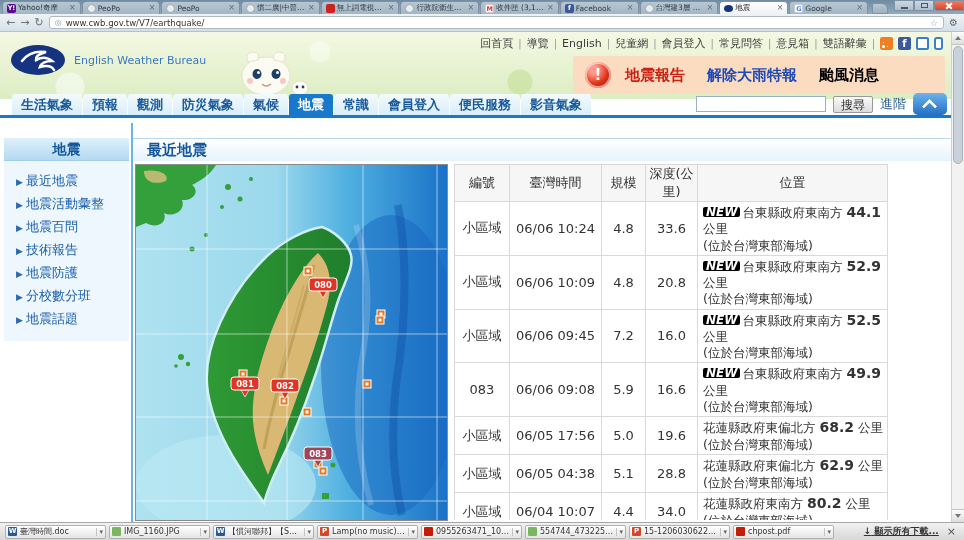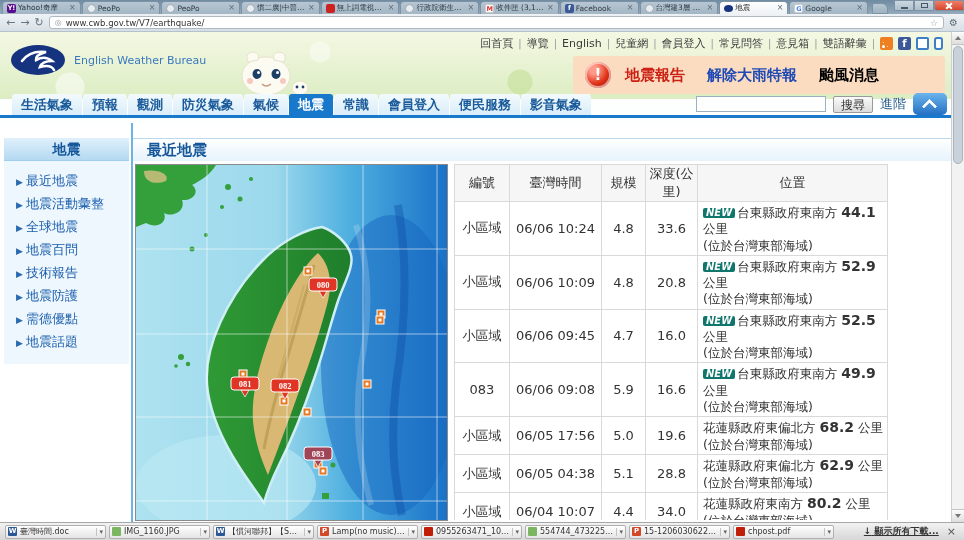--- a/index.html
+++ b/index.html
@@ -101,30 +101,30 @@
   .side-panel { background:#eef7fd; }
   .side-title { height:23px; background:linear-gradient(#dff0fb,#b4d9f2); text-align:center;
     font-size:14px; font-weight:bold; color:#15579a; line-height:23px; border-bottom:1px solid #9fcdeb; }
   .side-list { padding:9px 4px 10px; }
   .side-item { font-size:13px; color:#1c5fae; line-height:21px; cursor:pointer; white-space:nowrap; padding-left:8px; }
   .side-item .tri { color:#2a6ab0; font-size:9px; margin-right:3px; }
   .main { flex:1; padding-top:15px; min-width:0; }
   .page-title-bar { height:23px; border-top:1px solid #bcd8ec; background:linear-gradient(#ffffff,#e6f3fc);
     font-size:15px; font-weight:bold; color:#15579a; line-height:23px; padding-left:14px; }
   .main-body { display:flex; gap:6px; padding:3px 0 0 2px; }
-  .mapbox { width:313px; height:357px; border:1px solid #8a8a8a; flex:none; overflow:hidden;font-family:Liberation Serif, serif; }
+  .mapbox { width:313px; height:357px; border:1px solid #8a8a8a; flex:none; overflow:hidden; }
 
   .eqtable { border-collapse:collapse; width:433px; table-layout:fixed; }
   .eqtable th,.eqtable td { border:1px solid #d9d9d9; font-size:13px; color:#333; }
   .eqtable th { background:#f6f6f6; font-weight:normal; height:36px; text-align:center; }
   .eqtable td { height:38px; text-align:center; padding:1px 2px; }
   .eqtable td.loc { text-align:left; padding-left:5px; line-height:1.3; font-size:12.5px; }
   .eqtable td.loc b { font-size:14px; }
-  .badge-new { display:inline-block; background:#0f766e; color:#fff; font-style:italic; font-weight:bold;
-    font-size:10px; line-height:10px; padding:0 3px; border-radius:2px; margin-right:2px; vertical-align:1px; }
+  .badge-new { display:inline-block; background:#000000; color:#fff; font-style:italic; font-weight:bold;
+    font-size:12px; line-height:10px; padding:0 3px; border-radius:2px; margin-right:2px; vertical-align:1px; }
   .tablewrap { height:356px; overflow:hidden; }
 
   
   .scrollbar { position:absolute; top:32px; right:0; width:13px; height:490px; background:#f2f2f2; border-left:1px solid #cfcfcf; }
   .sb-btn { width:12px; height:13px; background:linear-gradient(#fcfcfc,#dedede); border-bottom:1px solid #c4c4c4;
     display:flex; align-items:center; justify-content:center; }
   .sb-btn.down { position:absolute; bottom:0; border-top:1px solid #c4c4c4; border-bottom:none; }
   .tri-up { width:0; height:0; border-left:3px solid transparent; border-right:3px solid transparent; border-bottom:4px solid #777; }
   .tri-down { width:0; height:0; border-left:3px solid transparent; border-right:3px solid transparent; border-top:4px solid #777; }
   .sb-thumb { position:absolute; top:14px; left:1px; width:10px; height:118px; background:#c9d2da;
@@ -317,25 +317,24 @@
     <div class="nav-underline"></div>
   </div>
 
   <div class="content">
     <div class="sidebar">
       <div class="side-panel">
         <div class="side-title">地震</div>
         <div class="side-list" id="sideitems">
             <div class="side-item"><span class="tri">▶</span><span>最近地震</span></div>
             <div class="side-item"><span class="tri">▶</span><span>地震活動彙整</span></div>
-            <div class="side-item"><span class="tri">▶</span><span>全球地震</span></div>
             <div class="side-item"><span class="tri">▶</span><span>地震百問</span></div>
             <div class="side-item"><span class="tri">▶</span><span>技術報告</span></div>
             <div class="side-item"><span class="tri">▶</span><span>地震防護</span></div>
-            <div class="side-item"><span class="tri">▶</span><span>需德優點</span></div>
+            <div class="side-item"><span class="tri">▶</span><span>分校數分班</span></div>
             <div class="side-item"><span class="tri">▶</span><span>地震話題</span></div>
           </div>
       </div>
     </div>
     <div class="main">
       <div class="page-title-bar">最近地震</div>
       <div class="main-body">
         <div class="mapbox">
           <svg id="mapsvg" width="311" height="356" viewBox="0 0 311 356">
             <defs>
@@ -462,21 +461,21 @@
                 <tr>
                   <td>小區域</td>
                   <td>06/06 10:09</td>
                   <td>4.8</td>
                   <td>20.8</td>
                   <td class="loc"><span class="badge-new">NEW</span>台東縣政府東南方 <b>52.9</b> 公里<br>(位於台灣東部海域)</td>
                 </tr>
                 <tr>
                   <td>小區域</td>
                   <td>06/06 09:45</td>
-                  <td>4.7</td>
+                  <td>7.2</td>
                   <td>16.0</td>
                   <td class="loc"><span class="badge-new">NEW</span>台東縣政府東南方 <b>52.5</b> 公里<br>(位於台灣東部海域)</td>
                 </tr>
                 <tr>
                   <td>083</td>
                   <td>06/06 09:08</td>
                   <td>5.9</td>
                   <td>16.6</td>
                   <td class="loc"><span class="badge-new">NEW</span>台東縣政府東南方 <b>49.9</b> 公里<br>(位於台灣東部海域)</td>
                 </tr>

